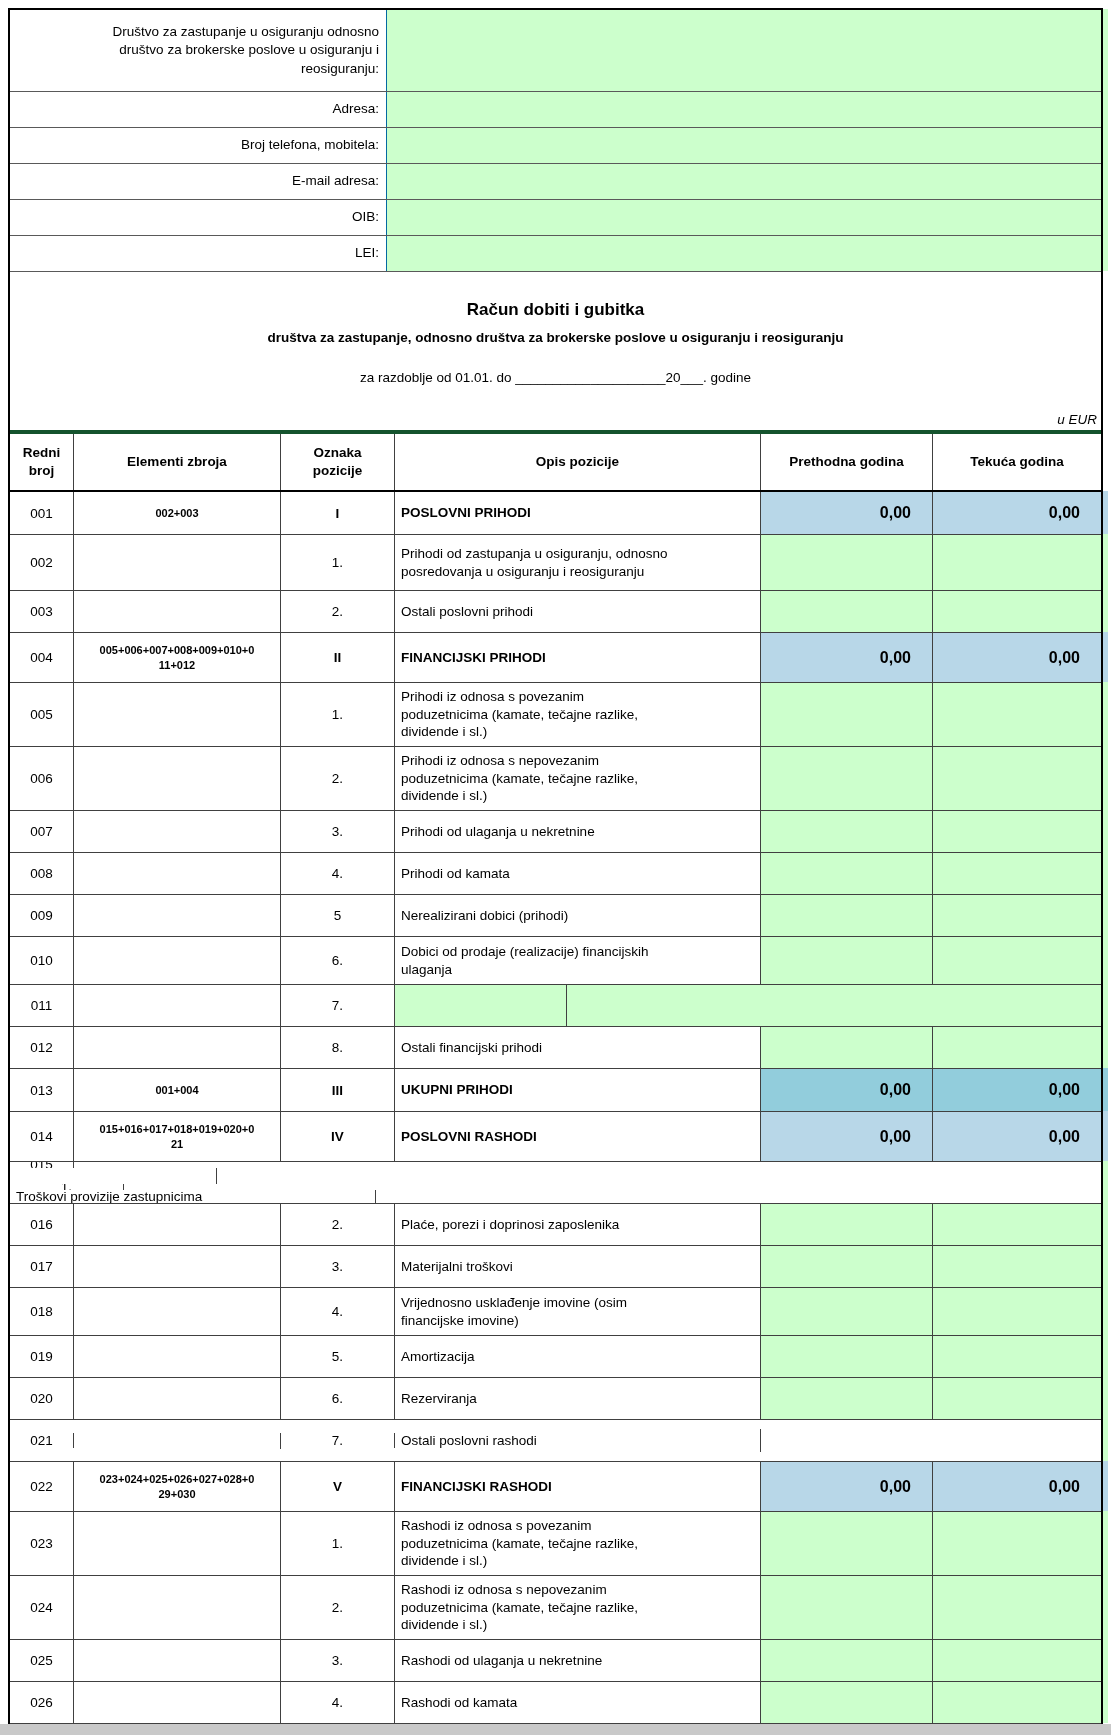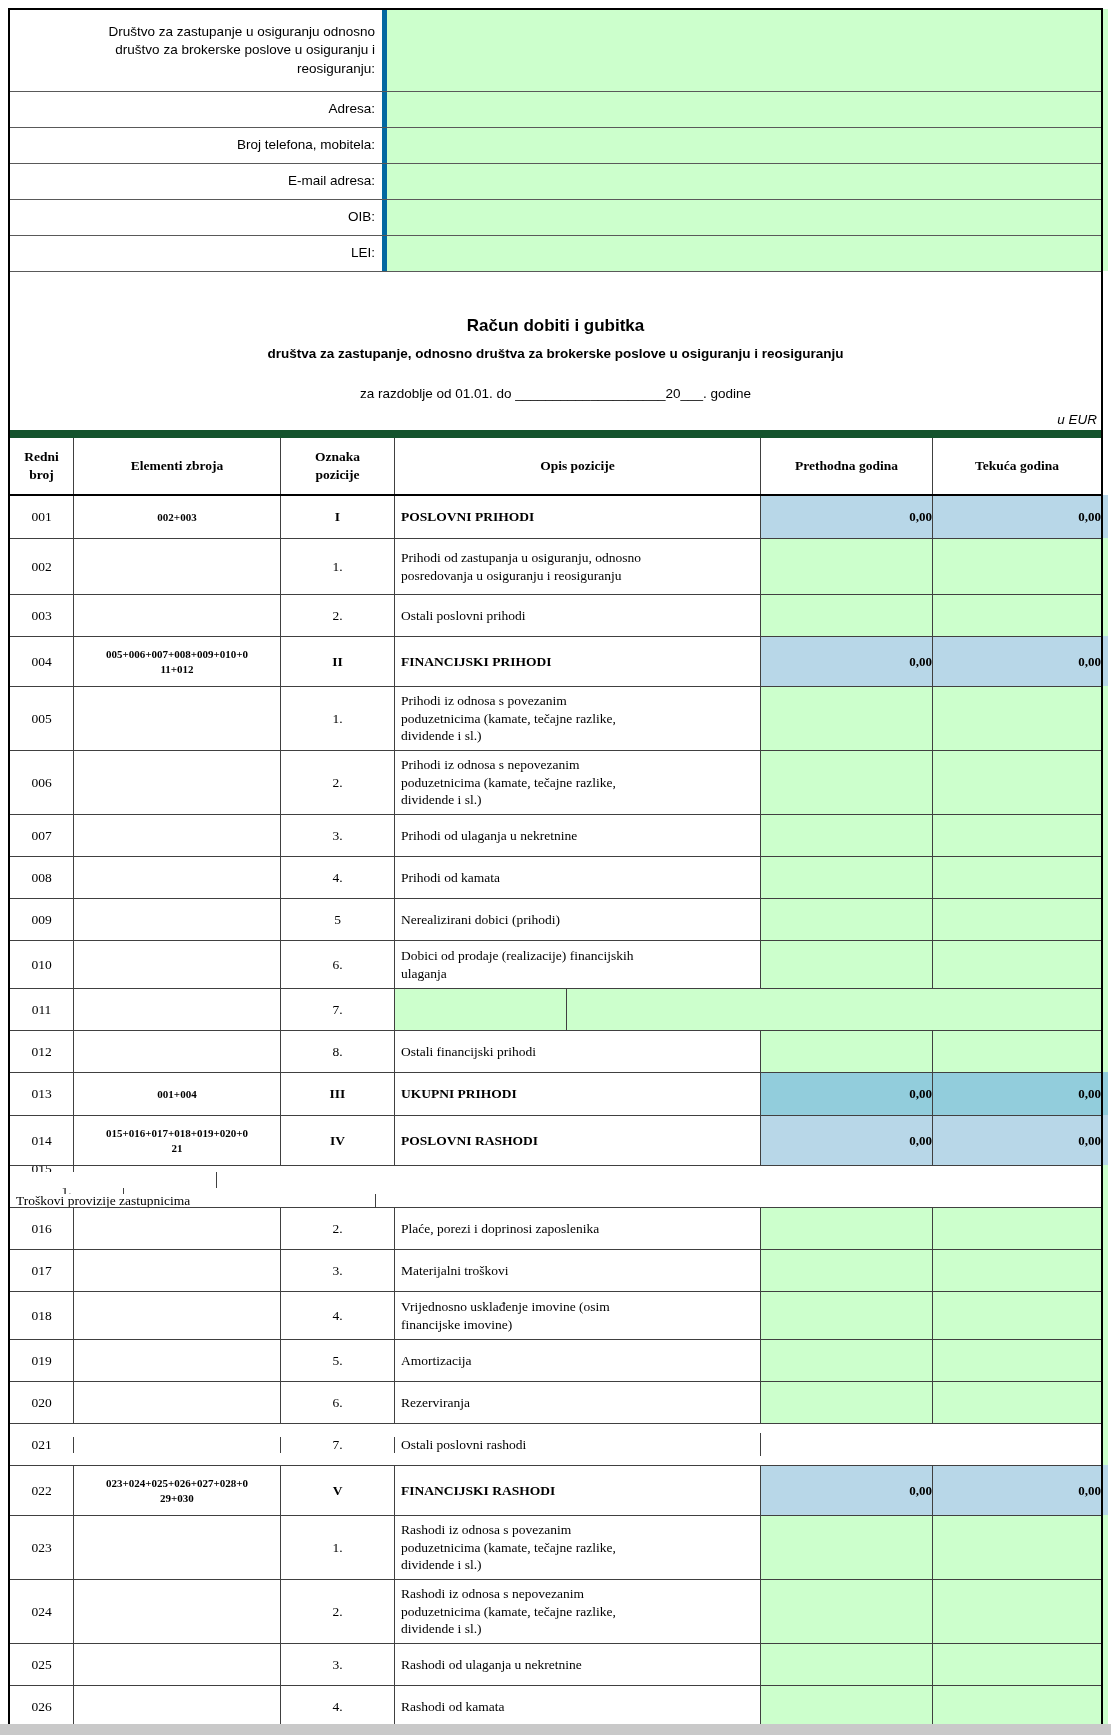--- a/index.html
+++ b/index.html
@@ -12,44 +12,44 @@
     position:absolute;left:8px;top:8px;width:1091px;
     border:2px solid #000;background:#fff;
   }
   
   .field-row{
     display:flex;height:36px;box-sizing:border-box;
     border-bottom:1px solid #595959;position:relative;
   }
   .field-row.tall{height:82px;}
   .field-label{
-    width:377px;box-sizing:border-box;border-right:5px solid #0369a1;
+    width:377px;box-sizing:border-box;border-right:1px solid #0369a1;
     display:flex;align-items:center;justify-content:flex-end;
     text-align:right;padding:4px 7px;font-size:13.5px;line-height:1.35;
     white-space:pre-line;
   }
   .field-input{flex:1;background:var(--input-cell-green,#ccffcc);}
   .field-row::after{
     content:"";position:absolute;right:-7px;top:-1px;bottom:0;width:5px;
     background:var(--input-cell-green,#ccffcc);
   }
   
   .title-block{
-    height:158px;box-sizing:border-box;padding-top:44px;
+    height:158px;box-sizing:border-box;padding-top:28px;
     text-align:center;position:relative;
   }
   .doc-title{font-size:17px;font-weight:bold;}
   .doc-subtitle{font-size:13.5px;font-weight:bold;margin-top:10px;}
   .doc-period{font-size:13.5px;margin-top:25px;}
   .doc-currency{
     position:absolute;right:4px;bottom:3px;
     font-size:13.5px;font-style:italic;
   }
   
-  .grid{border-top:8px solid #14532d;font-family:Liberation Serif, serif;}
+  .grid{border-top:4px solid #14532d;}
   .thead{
     display:flex;height:56px;border-bottom:2px solid #000;
   }
   .trow{
     display:flex;box-sizing:border-box;border-bottom:1px solid #404040;
     position:relative;overflow:visible;
   }
   .cell{
     box-sizing:border-box;border-right:1px solid #404040;
     display:flex;align-items:center;overflow:hidden;
@@ -62,22 +62,22 @@
     padding:8px 8px;white-space:pre-line;
   }
   .c-oznaka{width:114px;justify-content:center;font-size:13.5px;}
   .c-opis{
     width:366px;font-size:13.5px;line-height:1.32;
     padding:3px 6px;white-space:pre-line;text-align:left;
   }
   .c-prev{width:172px;}
   .c-curr{flex:1;}
   .c-prev,.c-curr{
-    justify-content:flex-end;padding-right:0;
-    font-size:13px;font-weight:bold;
+    justify-content:flex-end;padding-right:21px;
+    font-size:16px;font-weight:bold;
   }
   
   .thead .cell{font-weight:bold;font-size:13.5px;justify-content:center;text-align:center;white-space:pre-line;padding:0 2px;line-height:1.3;}
   
   .row-input .c-prev,.row-input .c-curr{background:var(--input-cell-green,#ccffcc);}
   .row-subtotal .c-prev,.row-subtotal .c-curr{background:var(--subtotal-blue,#b8d7e8);}
   .row-total .c-prev,.row-total .c-curr{background:var(--total-blue,#92cddc);}
   .row-subtotal .c-opis,.row-subtotal .c-oznaka,
   .row-total .c-opis,.row-total .c-oznaka{font-weight:bold;}
   .trow::after{content:"";position:absolute;right:-7px;top:-1px;bottom:0;width:5px;}

